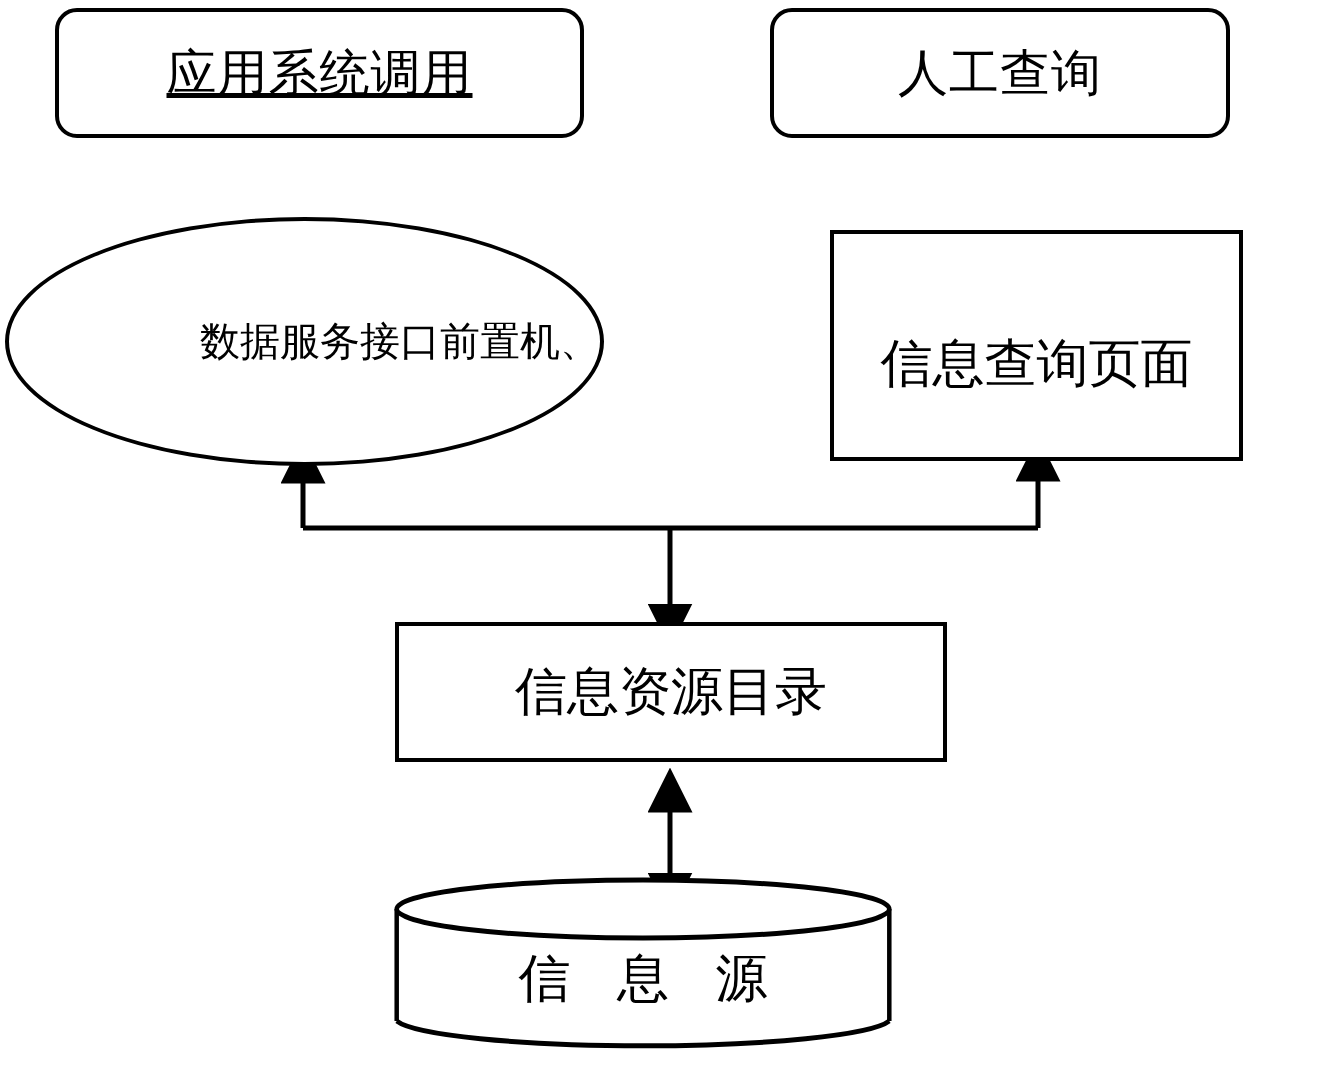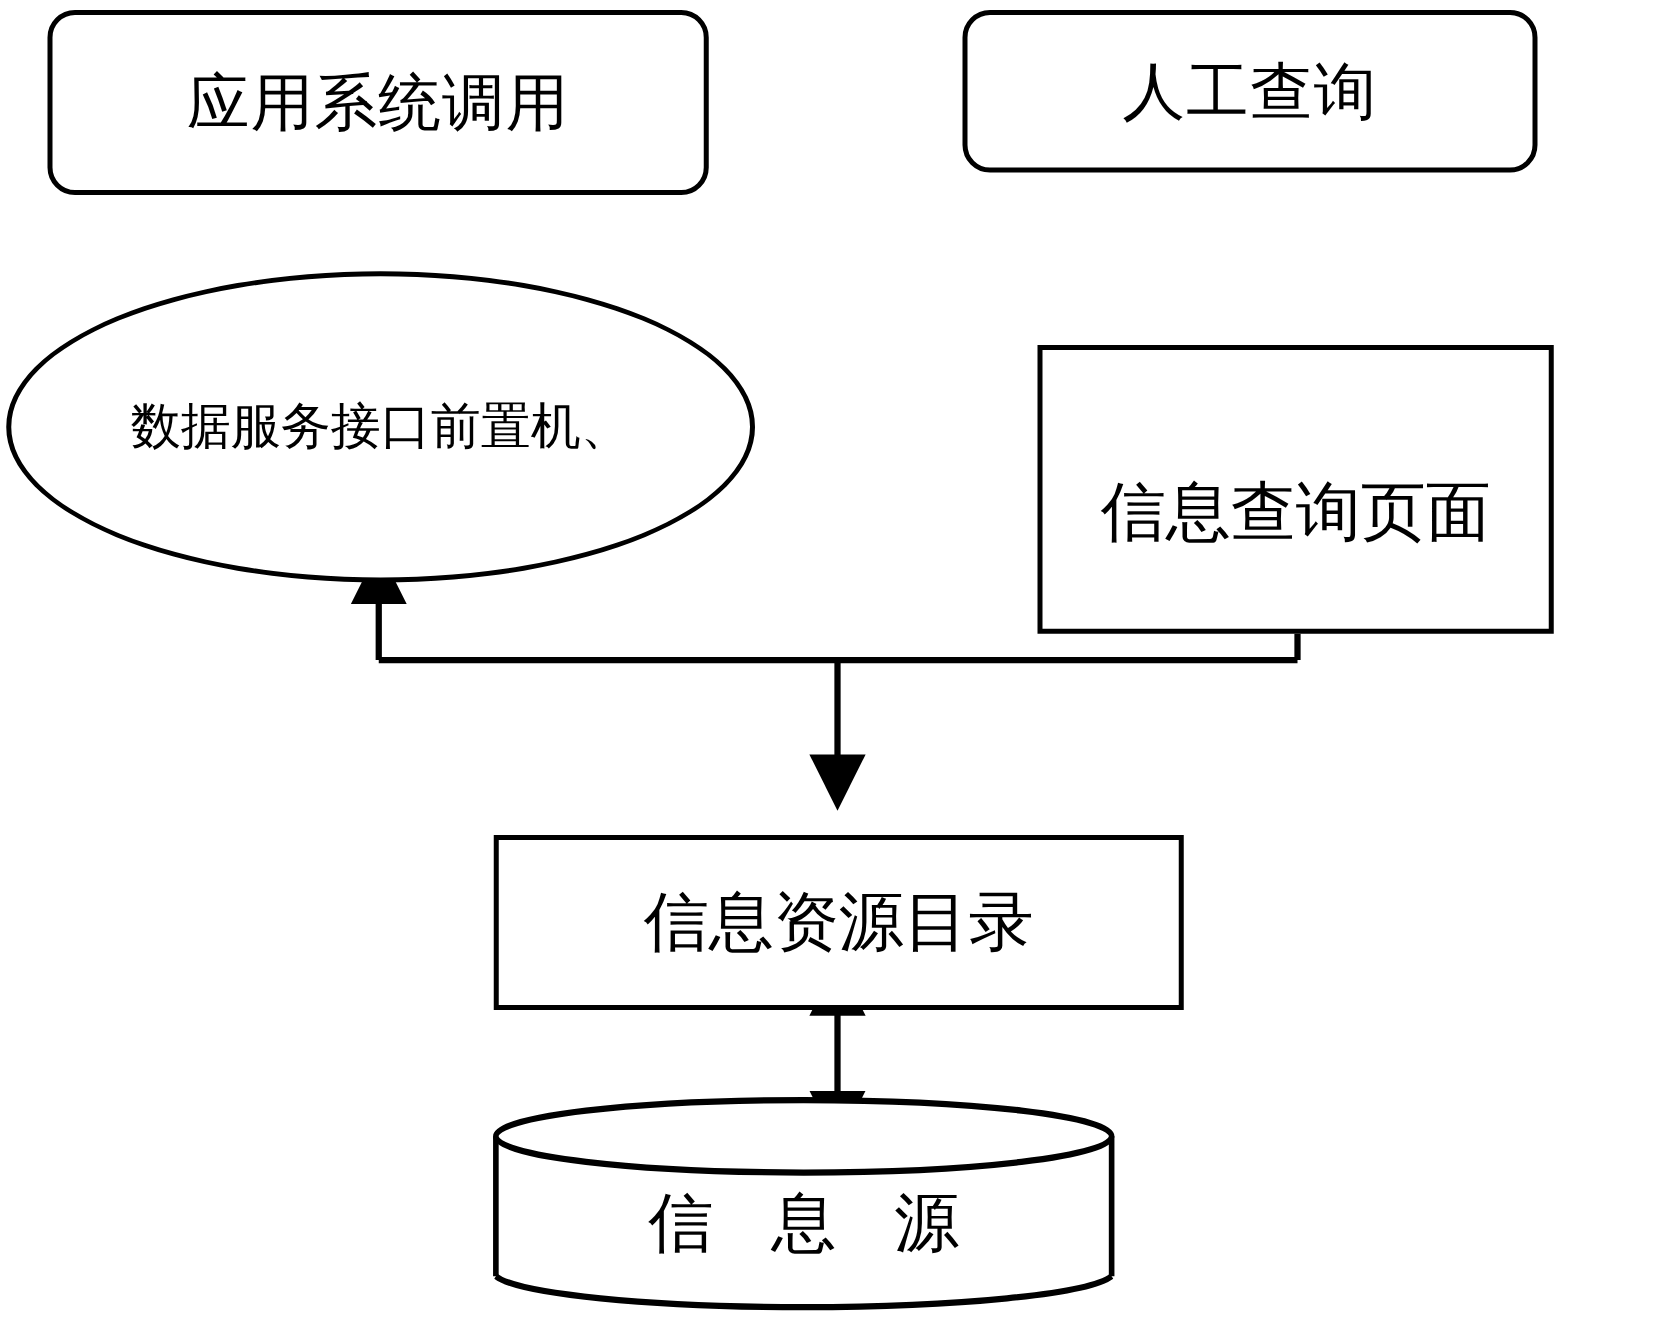--- a/index.html
+++ b/index.html
@@ -34,57 +34,58 @@
     border: 4px solid #000000;
     border-radius: 22px;
   }
   .rounded-box .node-label {
     font-size: 50px;
     line-height: 1.1;
     letter-spacing: 1px;
     white-space: nowrap;
   }
   #node-app-system-call {
-    left: 38px;
+    left: 55px;
     top: 8px;
     width: 529px;
-    height: 148px;
+    height: 130px;
+    text-decoration: underline;
   }
   #node-manual-query {
     left: 770px;
     top: 8px;
     width: 460px;
     height: 130px;
   }
   
   #node-data-service-interface {
     left: 5px;
     top: 217px;
     width: 599px;
     height: 249px;
     border: 4px solid #000000;
     border-radius: 50%;
     flex-direction: column;
+    align-items: flex-end;
   }
   #node-data-service-interface .line-cn {
     font-size: 40px;
     line-height: 1.12;
     white-space: nowrap;
   }
   #node-data-service-interface .line-mixed {
     font-family: "DejaVu Sans Mono", "Liberation Mono", monospace;
     font-size: 37px;
     line-height: 1.2;
     white-space: nowrap;
     letter-spacing: 1px;
   }
   
   .rect-box {
     border: 4px solid #000000;
-    margin-top: 46px;
   }
   #node-info-query-page {
     left: 830px;
     top: 230px;
     width: 413px;
     height: 231px;
   }
   #node-info-query-page .node-label {
     font-size: 52px;
     white-space: nowrap;

